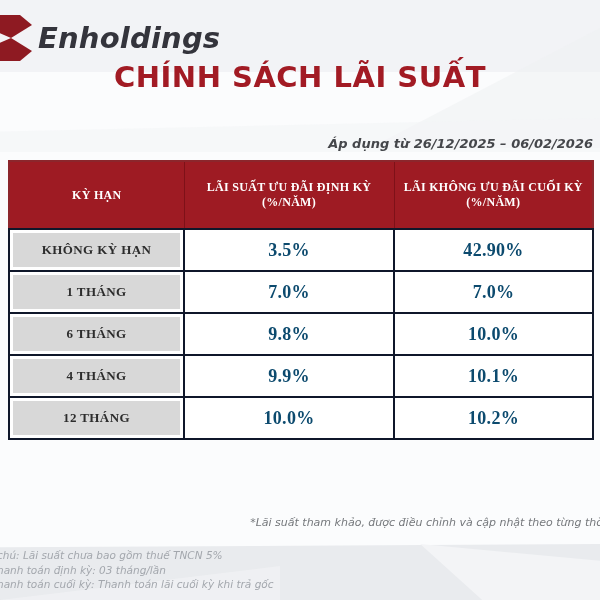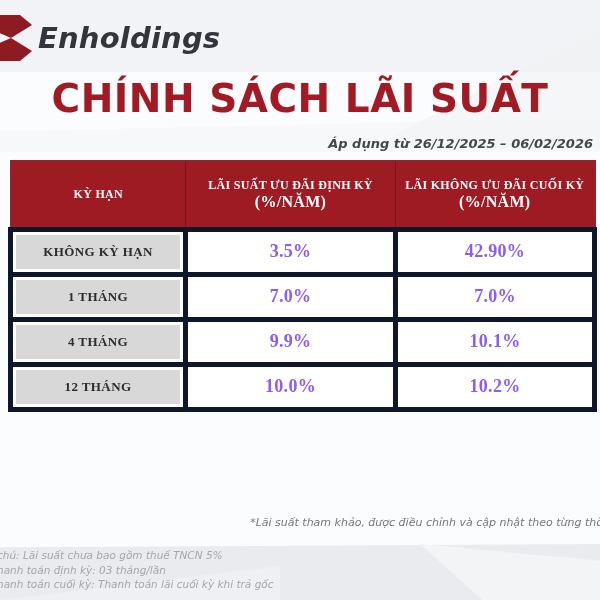--- a/index.html
+++ b/index.html
@@ -43,23 +43,23 @@
   }
 
   .logo-row { position: absolute; left: 0; top: 14px; height: 48px; display: flex; align-items: center; }
   .logo-mark { position: relative; left: -10px; width: 44px; height: 46px; flex: 0 0 auto; }
   .brand-name {
     font-size: 29px; font-weight: bold; color: #34343c; letter-spacing: 0.2px;
     position: relative; left: -6px; font-style: italic;
   }
 
   .page-title {
-    position: absolute; left: 0; top: 76px; width: 600px;
+    position: absolute; left: 0; top: 60px; width: 600px;
     text-align: center;
-    font-size: 39px; font-weight: bold; color: #a21b24; letter-spacing: 0.5px;
+    font-size: 29px; font-weight: bold; color: #a21b24; letter-spacing: 0.5px;
   }
   .effective {
     position: absolute; right: 7px; top: 136px;
     font-size: 13px; font-style: italic; font-weight: bold; color: #45474b;
   }
 
   table.rates {
     position: absolute; left: 8px; top: 160px;
     width: 584px;
     border-collapse: collapse;
@@ -70,33 +70,33 @@
   .col-term { width: 175px; }
   .col-periodic { width: 210px; }
   .col-end { width: 199px; }
 
   th.hdr {
     background: #9e1b23; color: #ffffff;
     height: 68px; text-align: center; vertical-align: middle;
     font-size: 12px; font-weight: bold; letter-spacing: 0.3px;
     border: 1px solid #7e1118;
   }
-  th.hdr .sub { font-size: 16px; }
+  th.hdr .sub { font-size: 12px; }
 
-  td.cell { border: 5px solid #0f172a; height: 40px; background: #ffffff; vertical-align: middle; }
+  td.cell { border: 2px solid #0f172a; height: 40px; background: #ffffff; vertical-align: middle; }
   td.term-cell { padding: 0; }
   .term-box {
     margin: 3px; height: 34px; line-height: 34px;
     background: #d8d8d8;
     text-align: center; font-size: 13px; font-weight: bold; color: #2d2d2d;
     letter-spacing: 0.4px;
   }
   td.rate-cell {
     text-align: center;
-    font-size: 18px; font-weight: bold; color: #8b5cf6;
+    font-size: 18px; font-weight: bold; color: #0c4a6e;
     letter-spacing: 0.3px;
     margin-left: 24px;
   }
 
   .footnote {
     position: absolute; top: 516px; right: -6px;
     font-size: 11px; font-style: italic; color: #75787c;
     white-space: nowrap;
   }
   .notes {
@@ -158,20 +158,27 @@
       </tr>
       <tr>
         <td class="cell term-cell">
           <div class="term-box">1 THÁNG</div>
         </td>
         <td class="cell rate-cell">7.0%</td>
         <td class="cell rate-cell">7.0%</td>
       </tr>
       <tr>
         <td class="cell term-cell">
+          <div class="term-box">6 THÁNG</div>
+        </td>
+        <td class="cell rate-cell">9.8%</td>
+        <td class="cell rate-cell">10.0%</td>
+      </tr>
+      <tr>
+        <td class="cell term-cell">
           <div class="term-box">4 THÁNG</div>
         </td>
         <td class="cell rate-cell">9.9%</td>
         <td class="cell rate-cell">10.1%</td>
       </tr>
       <tr>
         <td class="cell term-cell">
           <div class="term-box">12 THÁNG</div>
         </td>
         <td class="cell rate-cell">10.0%</td>

